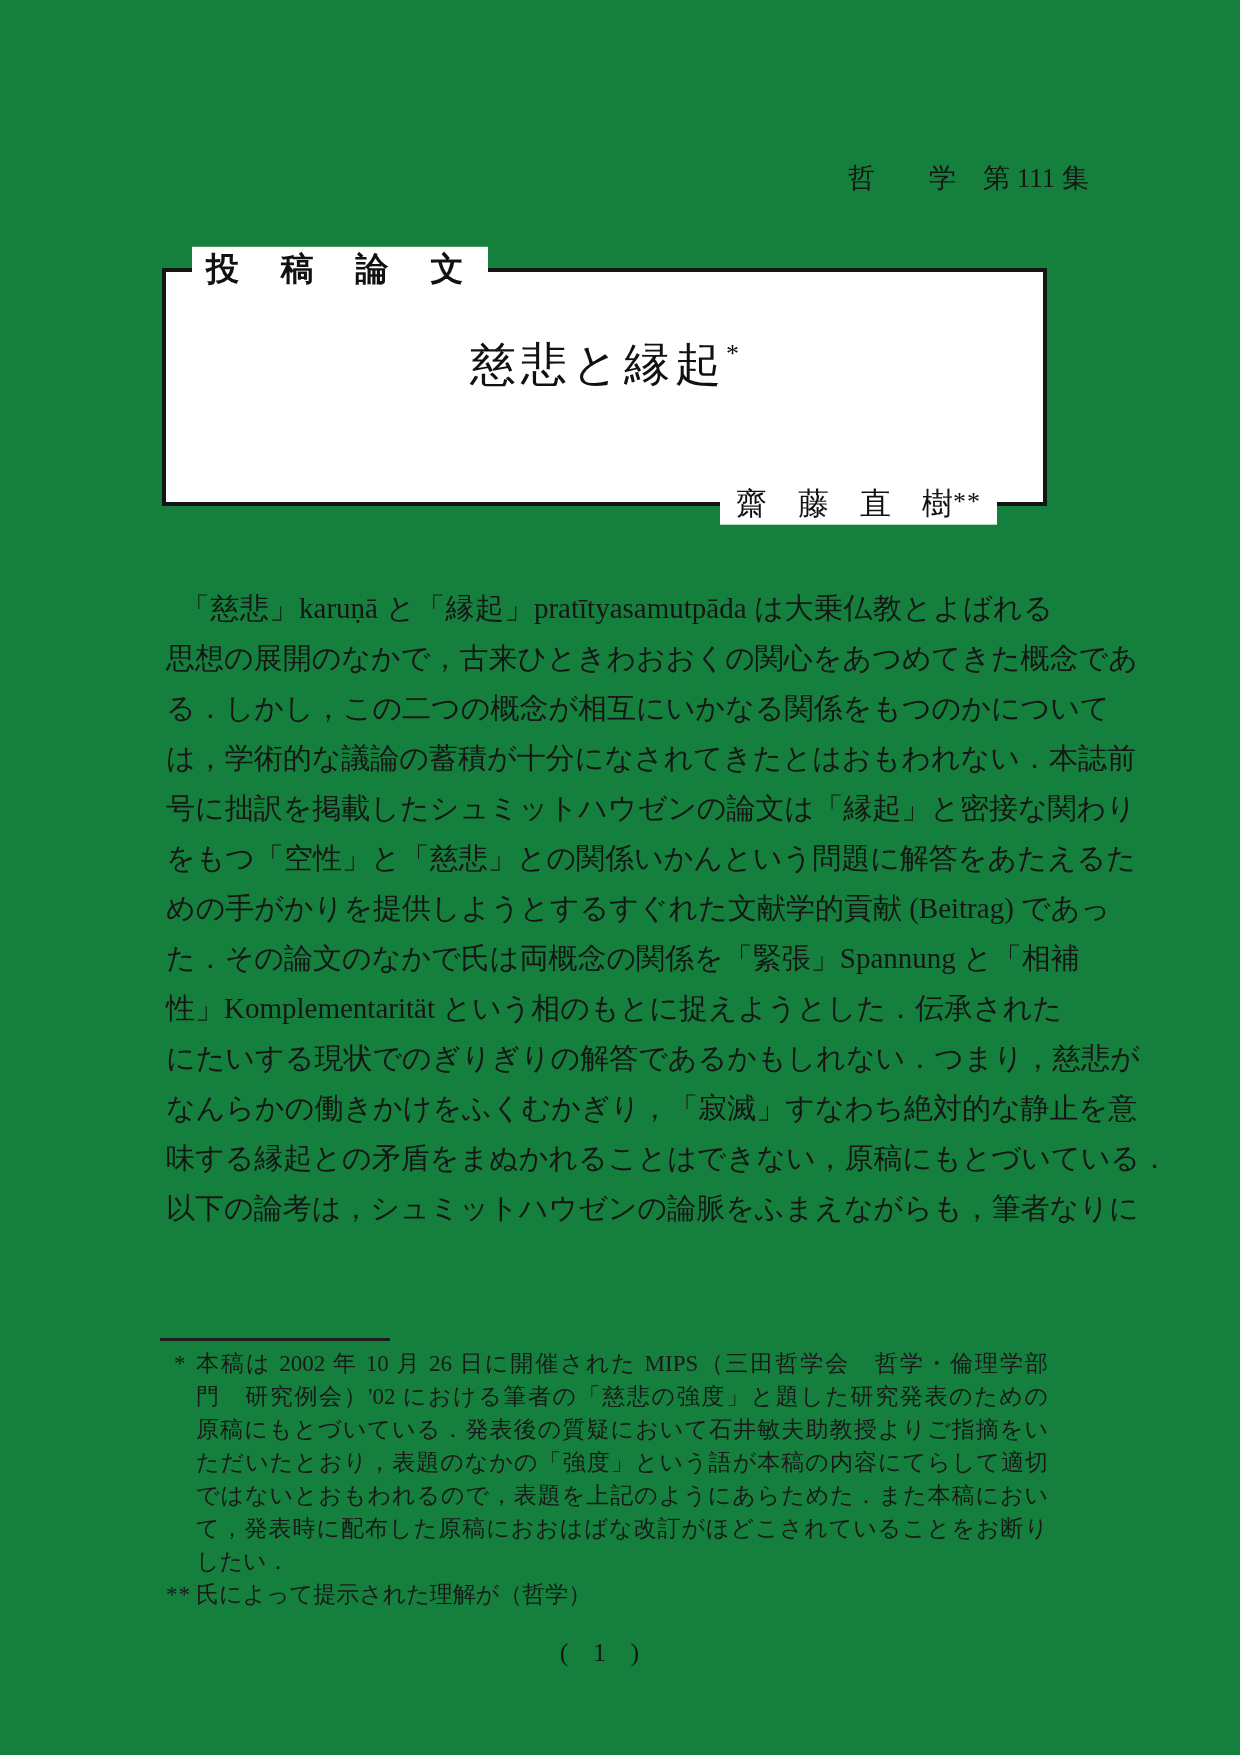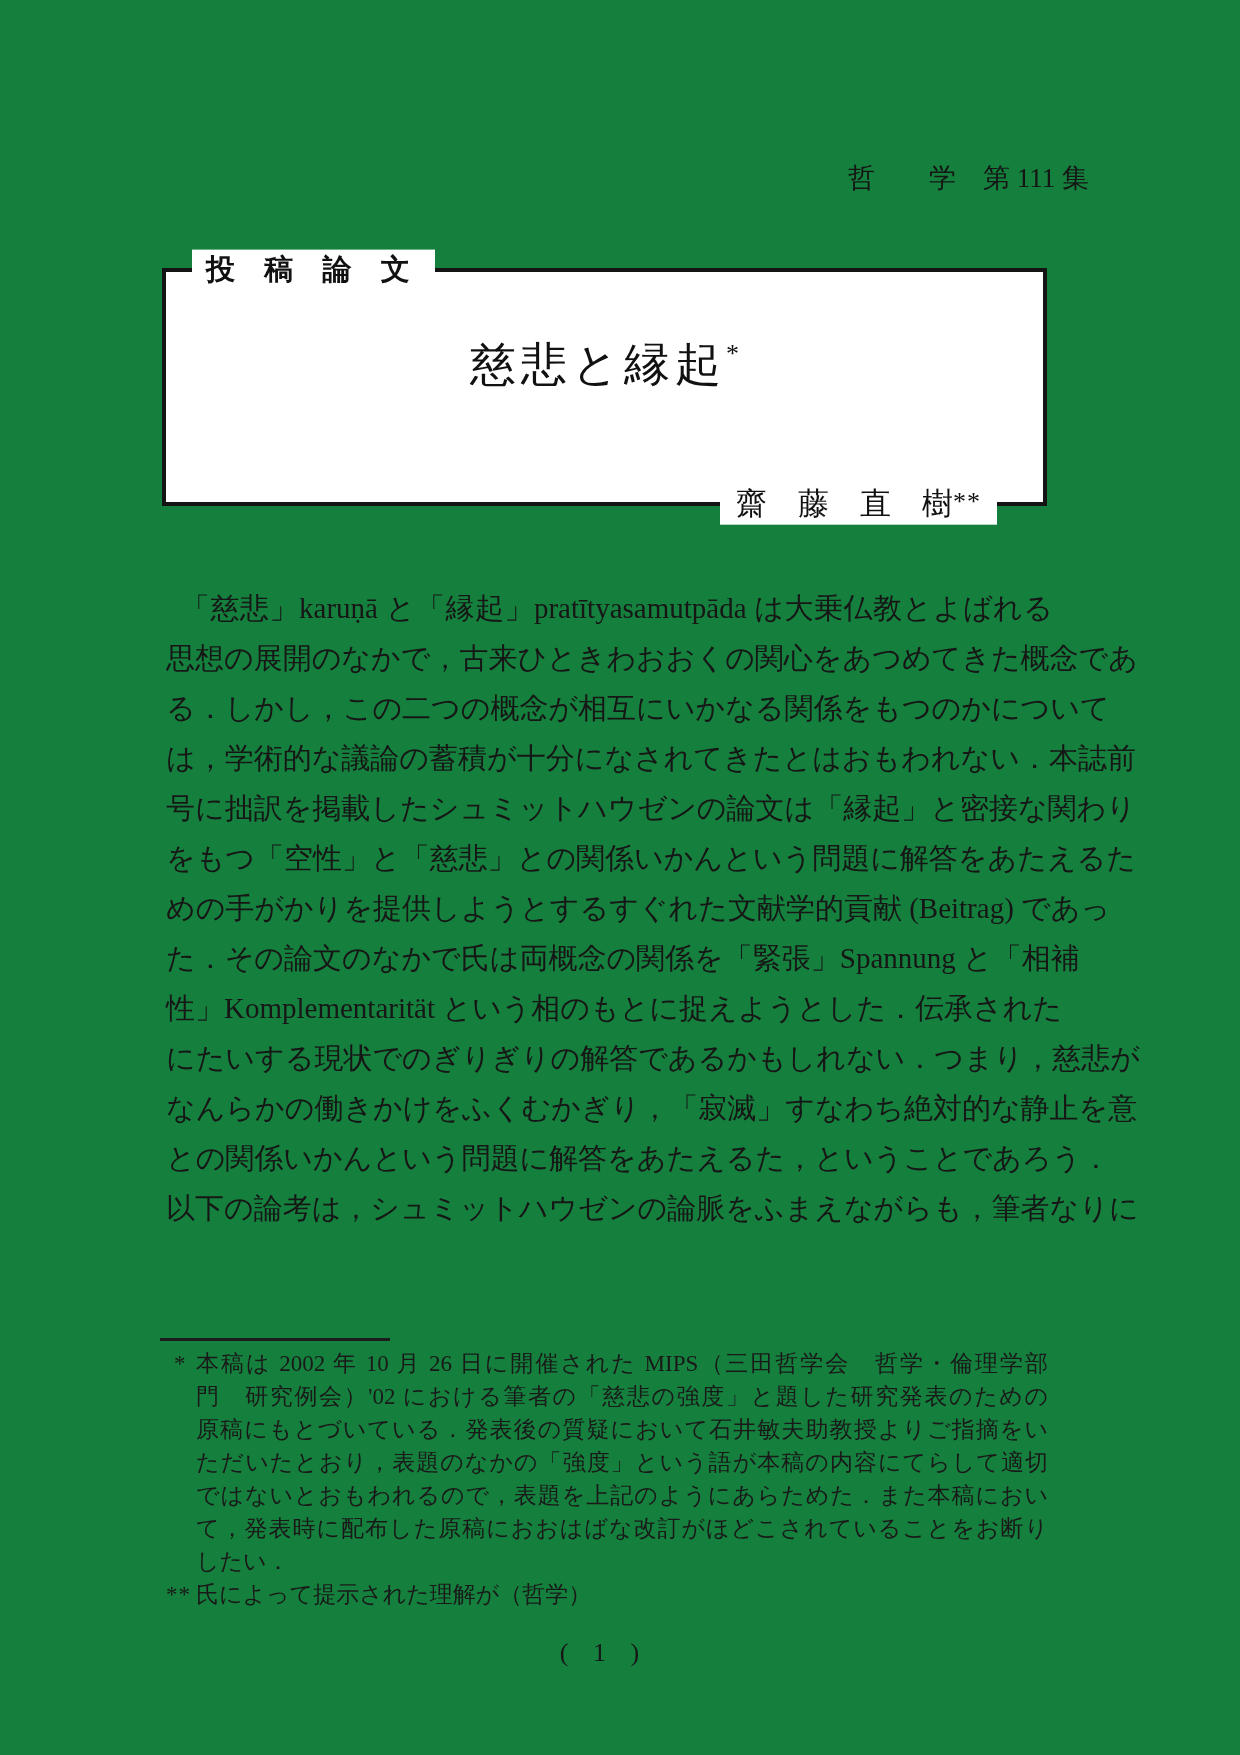--- a/index.html
+++ b/index.html
@@ -23,23 +23,23 @@
     position:absolute;left:162px;top:268px;
     width:877px;height:230px;
     border:4px solid #141414;
     background:#ffffff;
   }
   .category-label{
     position:absolute;left:26px;top:0;
     transform:translateY(-56%);
     background:#ffffff;
     padding:0 14px;
-    font-family:Liberation Serif, serif;
+    font-family:Liberation Mono, monospace;
     font-weight:bold;
-    font-size:29px;
+    font-size:33px;
     letter-spacing:11px;
     white-space:nowrap;
     color:#111;
   }
   .article-title{
     position:absolute;left:0;right:0;top:62px;
     text-align:center;
     font-size:46px;
     letter-spacing:5px;
     white-space:nowrap;
@@ -114,21 +114,21 @@
     <div class="body-line">思想の展開のなかで，古来ひときわおおくの関心をあつめてきた概念であ</div>
     <div class="body-line">る．しかし，この二つの概念が相互にいかなる関係をもつのかについて</div>
     <div class="body-line">は，学術的な議論の蓄積が十分になされてきたとはおもわれない．本誌前</div>
     <div class="body-line">号に拙訳を掲載したシュミットハウゼンの論文は「縁起」と密接な関わり</div>
     <div class="body-line">をもつ「空性」と「慈悲」との関係いかんという問題に解答をあたえるた</div>
     <div class="body-line">めの手がかりを提供しようとするすぐれた文献学的貢献 (Beitrag) であっ</div>
     <div class="body-line">た．その論文のなかで氏は両概念の関係を「緊張」Spannung と「相補</div>
     <div class="body-line">性」Komplementarität という相のもとに捉えようとした．伝承された</div>
     <div class="body-line">にたいする現状でのぎりぎりの解答であるかもしれない．つまり，慈悲が</div>
     <div class="body-line">なんらかの働きかけをふくむかぎり，「寂滅」すなわち絶対的な静止を意</div>
-    <div class="body-line">との関係いかんという問題に解答をあたえるた，ということであろう．</div>
+    <div class="body-line">味する縁起との矛盾をまぬかれることはできない，原稿にもとづいている．</div>
     <div class="body-line">以下の論考は，シュミットハウゼンの論脈をふまえながらも，筆者なりに</div>
   </div>
 
   <div class="fn-rule"></div>
 
   <div class="footnotes">
     <div class="fn-row">
       <div class="fn-marker">*</div>
       <div class="fn-text">
         <div class="fn-line jl">本稿は 2002 年 10 月 26 日に開催された MIPS（三田哲学会　哲学・倫理学部</div>

